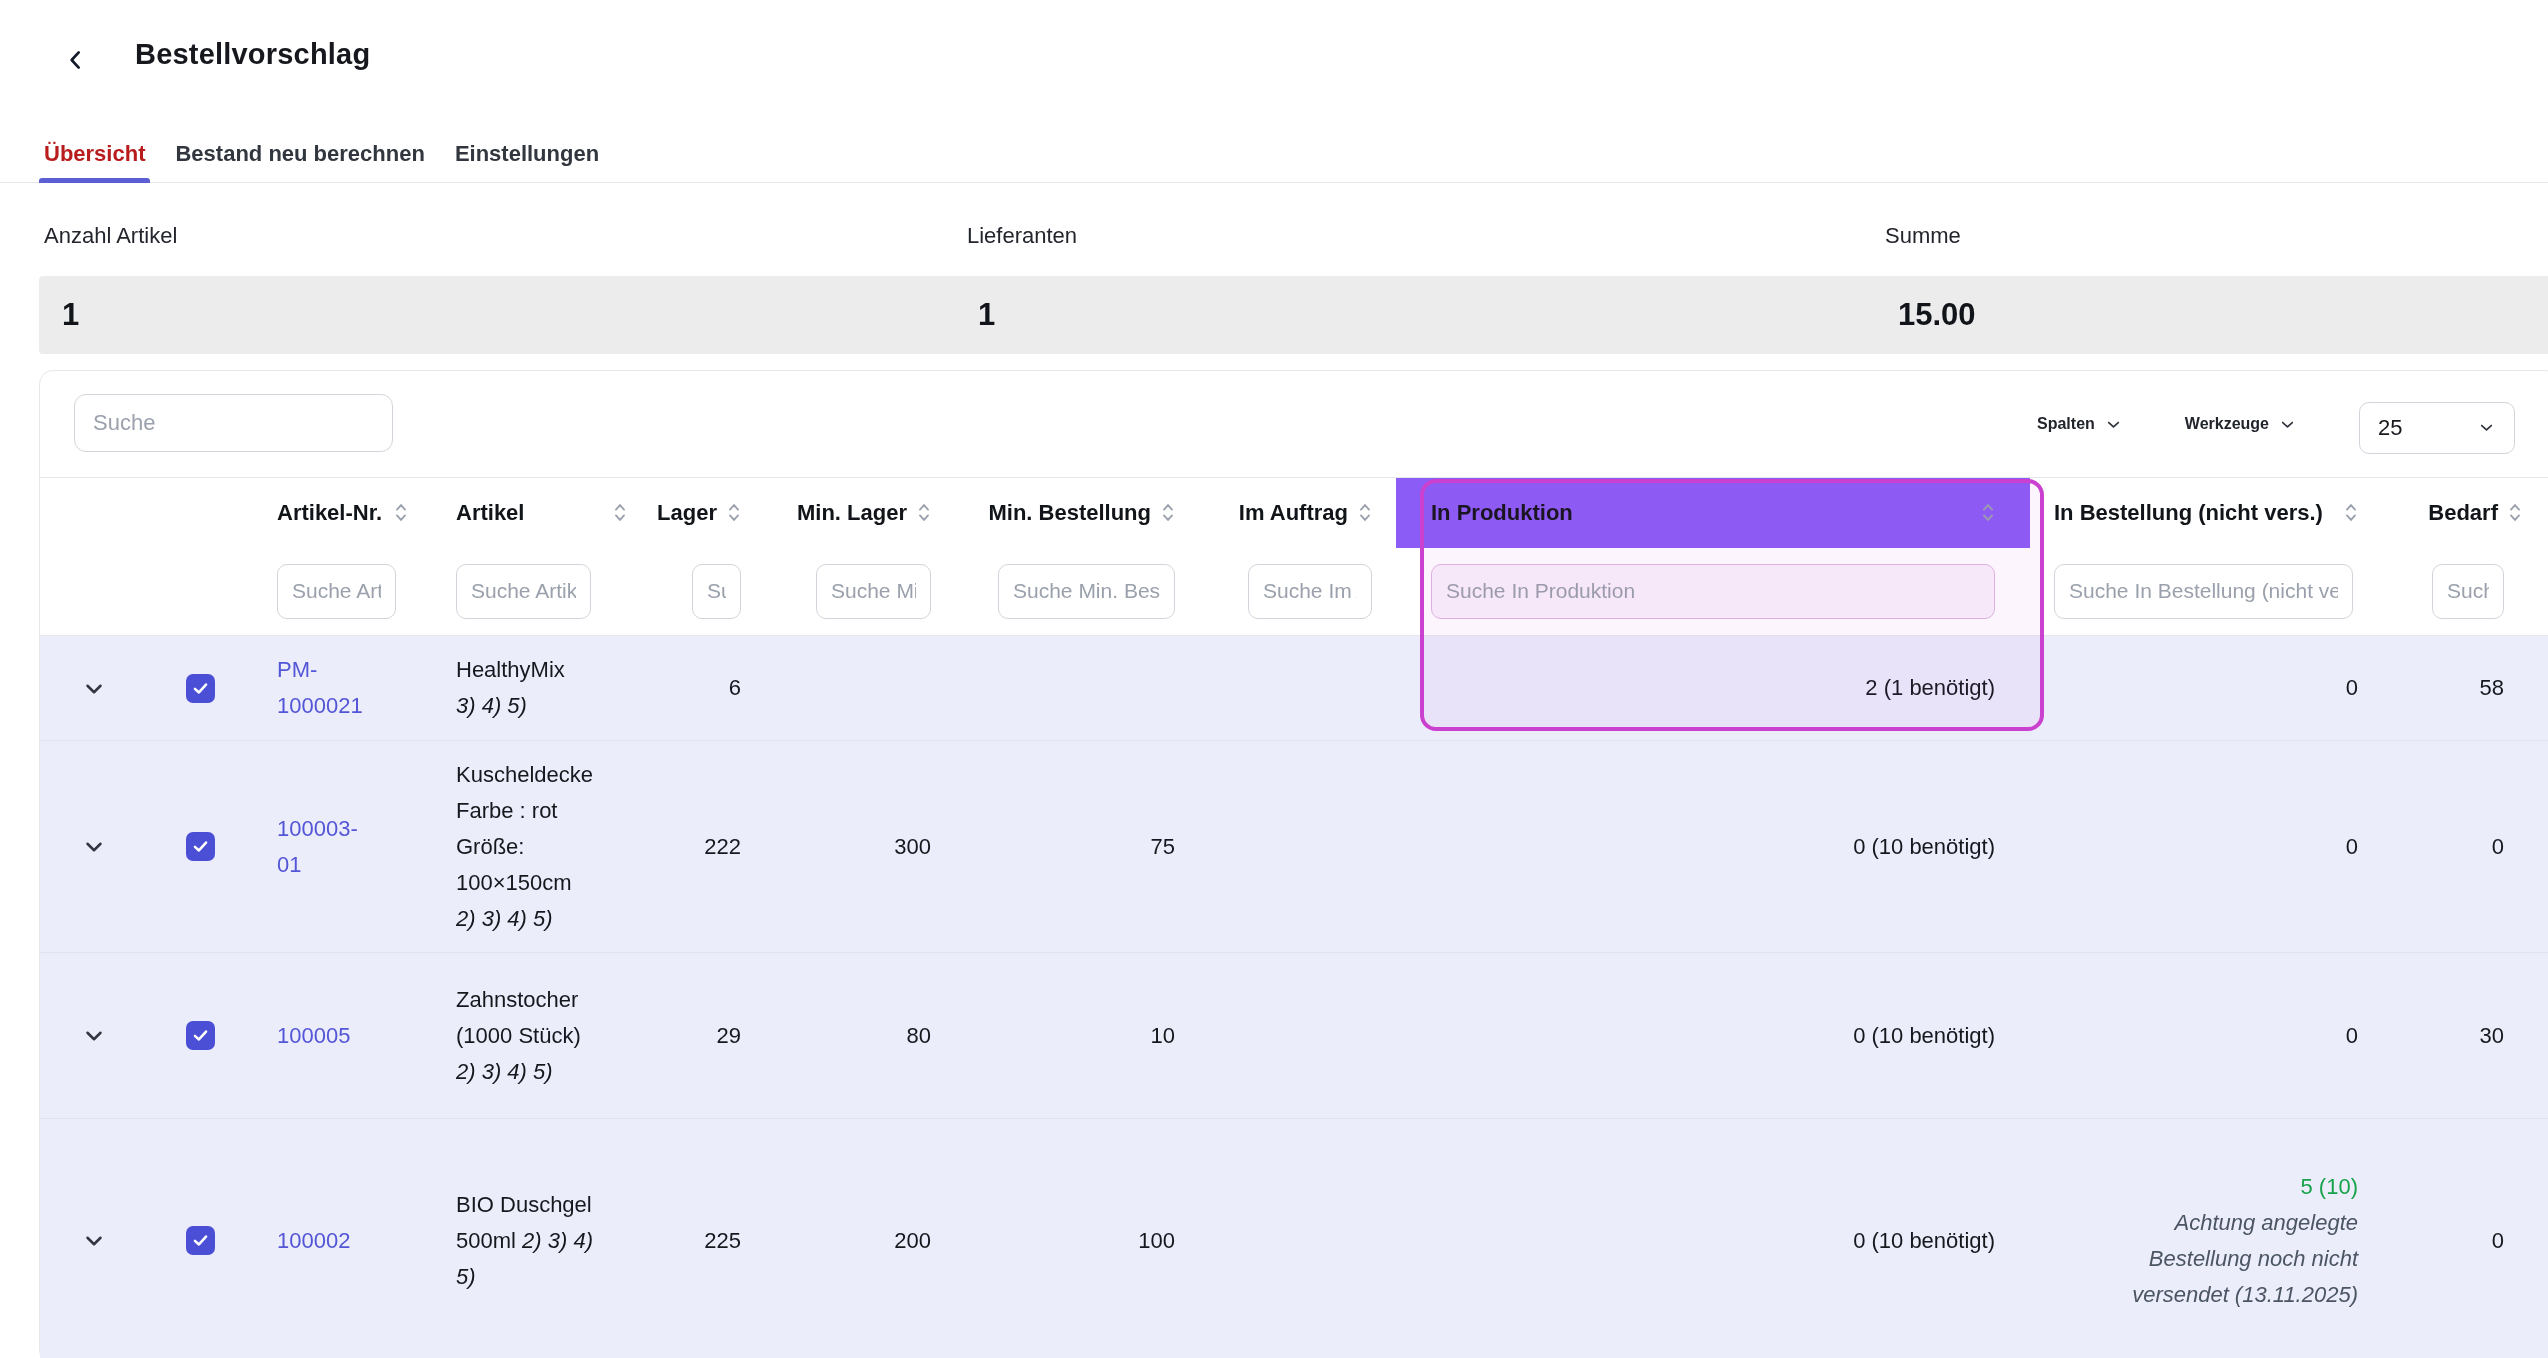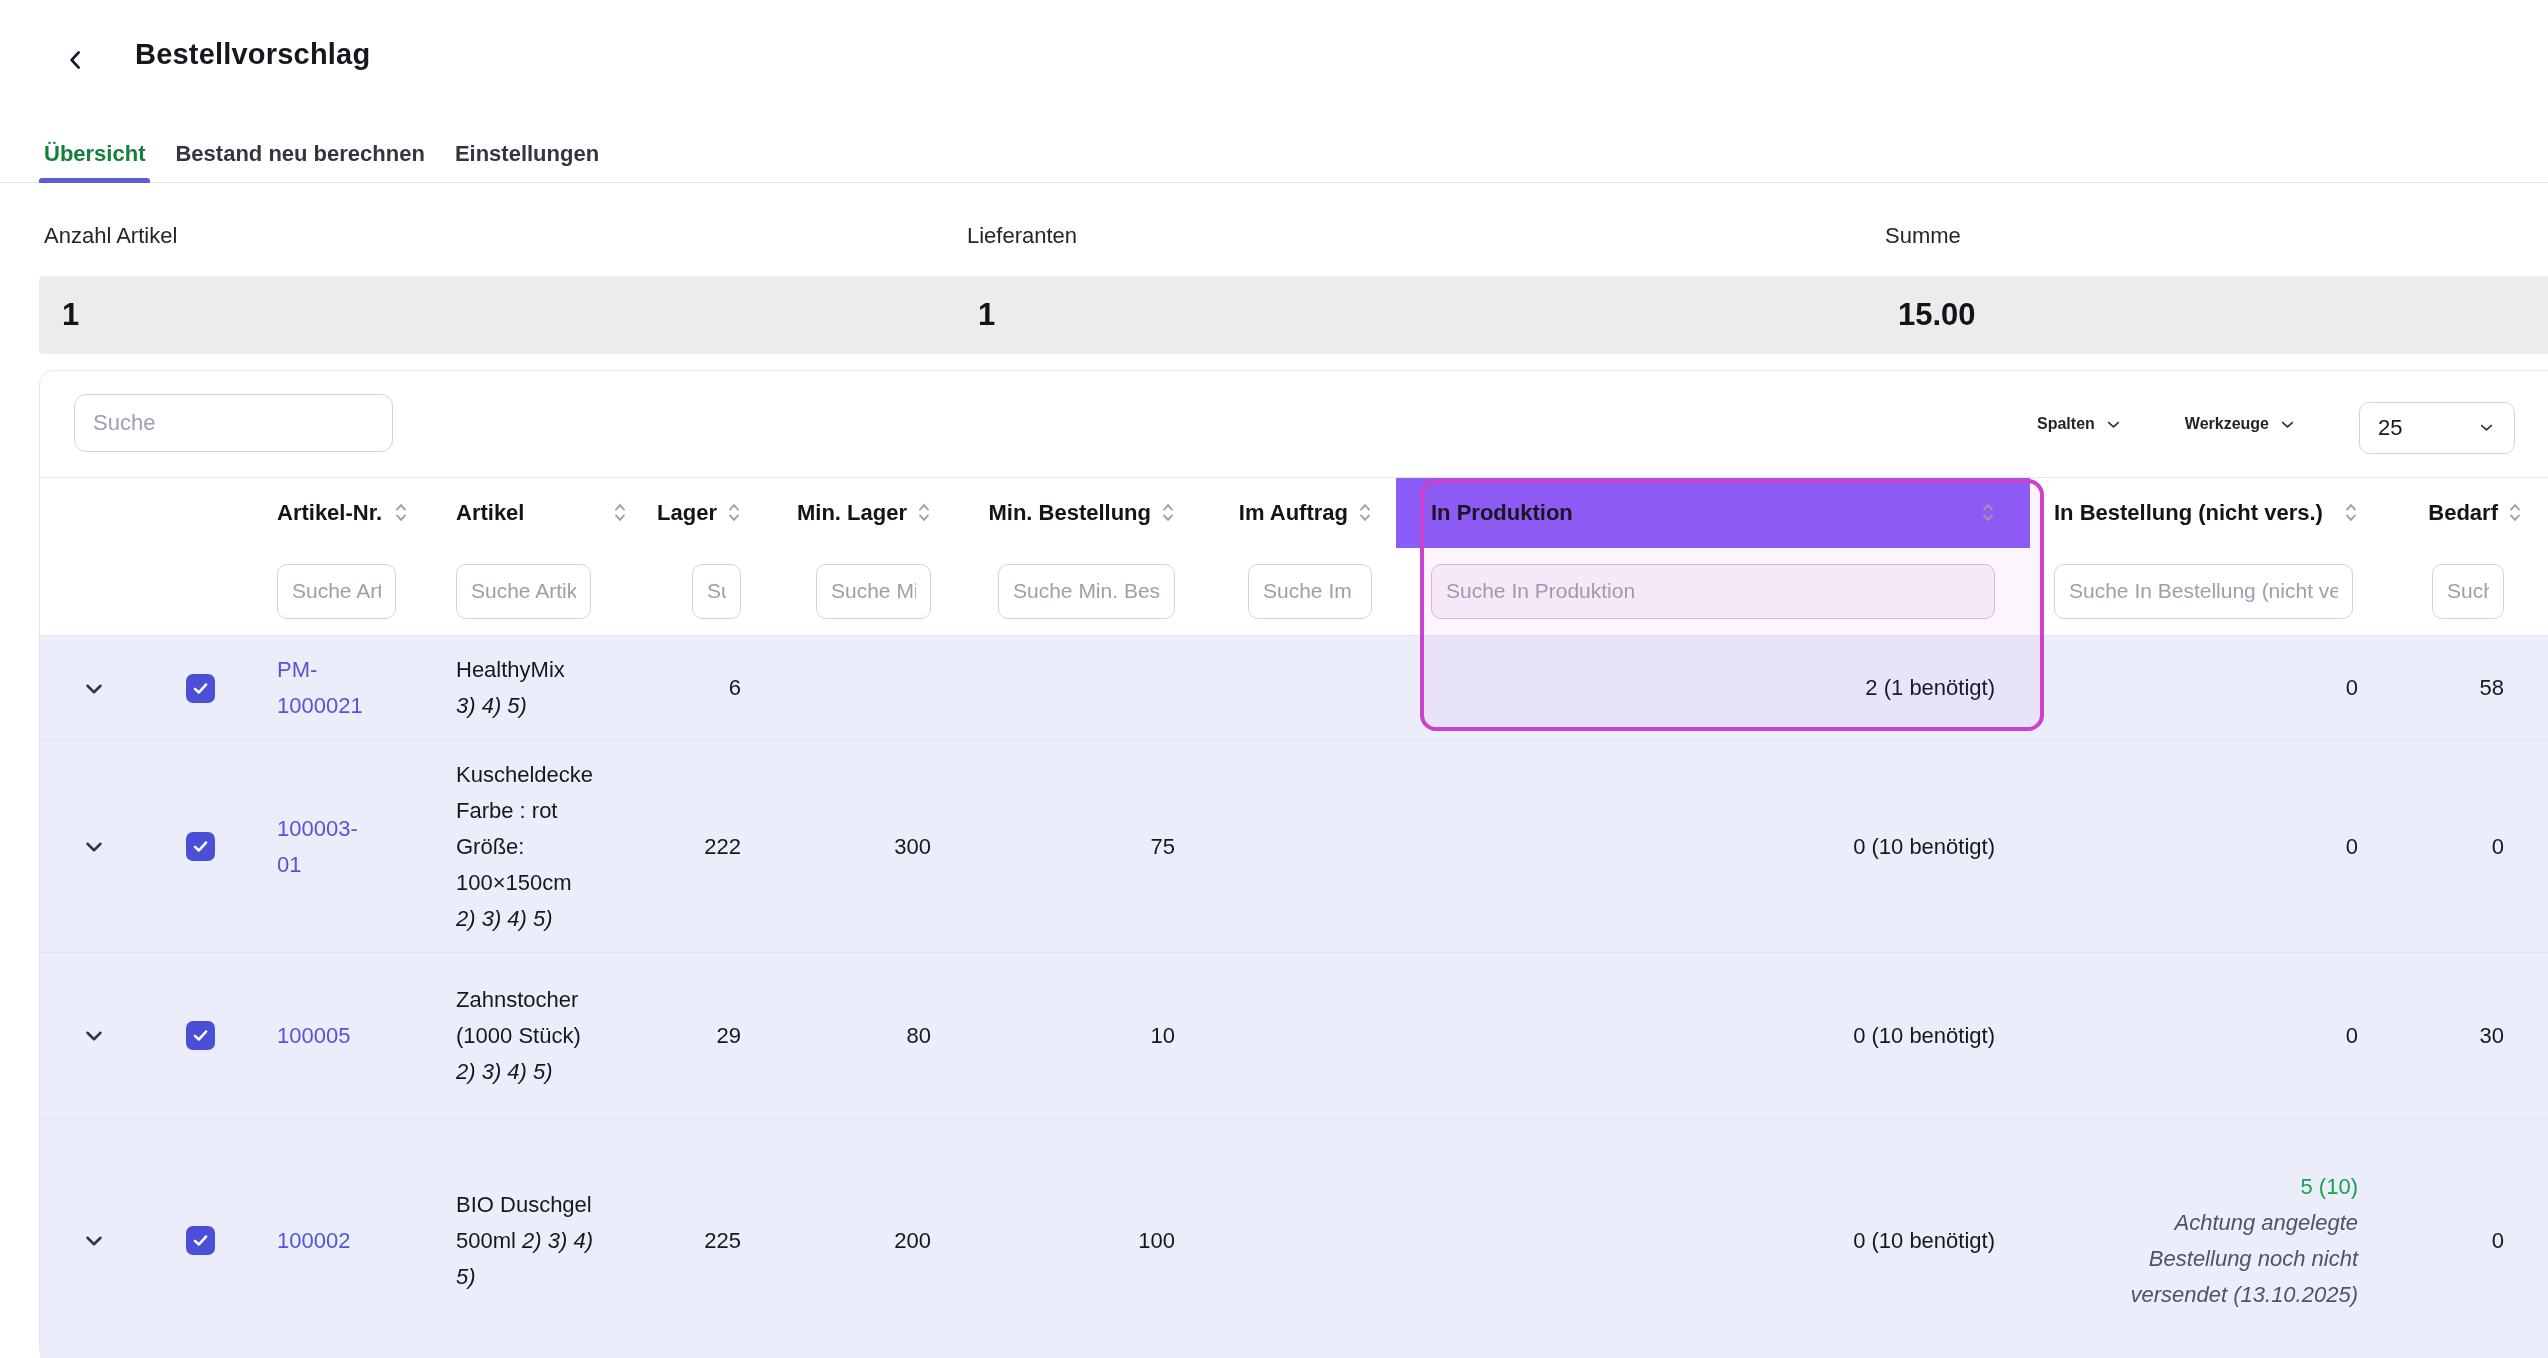--- a/index.html
+++ b/index.html
@@ -10,21 +10,21 @@
   
   .back-btn { position: absolute; left: 58px; top: 42px; width: 36px; height: 36px;
     display: flex; align-items: center; justify-content: center; cursor: pointer; background: none; border: none; }
   .page-title { position: absolute; left: 135px; top: 38px; font-size: 29px; font-weight: 700; letter-spacing: 0.2px; }
 
   
   .tabs { position: absolute; top: 126px; left: 0; right: 0; height: 57px;
     border-bottom: 1px solid #e5e7eb; display: flex; align-items: stretch; padding-left: 39px; gap: 20px; }
   .tab { position: relative; display: flex; align-items: center; padding: 0 5px;
     font-size: 22px; font-weight: 700; color: #32363e; cursor: pointer; }
-  .tab.active { color: #15803d; }
+  .tab.active { color: #b91c1c; }
   .tab.active::after { content: ""; position: absolute; left: 0; right: 0; bottom: -1px;
     height: 5px; background: #5b5fd3; border-radius: 3px 3px 0 0; }
 
   
   .stats-labels { position: absolute; top: 214px; left: 0; right: 0; height: 44px; }
   .stats-labels span { position: absolute; line-height: 44px; font-size: 22px; color: #22252c; }
   .stats-values { position: absolute; top: 276px; left: 39px; width: 2521px; height: 78px;
     background: #ececec; border-radius: 4px; }
   .stats-values span { position: absolute; line-height: 78px; font-size: 31px; font-weight: 700; color: #111418; }
 
@@ -362,21 +362,21 @@
               <div class="art"><span>BIO Duschgel 500ml</span> <span class="note-inline">2) 3) 4) 5)</span></div>
             </td>
           <td class="td-num"><span>225</span></td>
           <td class="td-num"><span>200</span></td>
           <td class="td-num"><span>100</span></td>
           <td class="td-num"><span></span></td>
           <td class="td-num c-prod"><span>0 (10 benötigt)</span></td>
           <td class="td-num c-bestellung">
             <div class="ib">
               <div class="pos">5 (10)</div>
-              <div class="ibnote">Achtung angelegte Bestellung noch nicht versendet (13.10.2025)</div>
+              <div class="ibnote">Achtung angelegte Bestellung noch nicht versendet (13.11.2025)</div>
             </div>
           </td>
           <td class="td-num c-bedarf"><span>0</span></td>
         </tr>
 
       </tbody>
     </table>
   </div>
 
   <div class="hl-overlay"></div>

